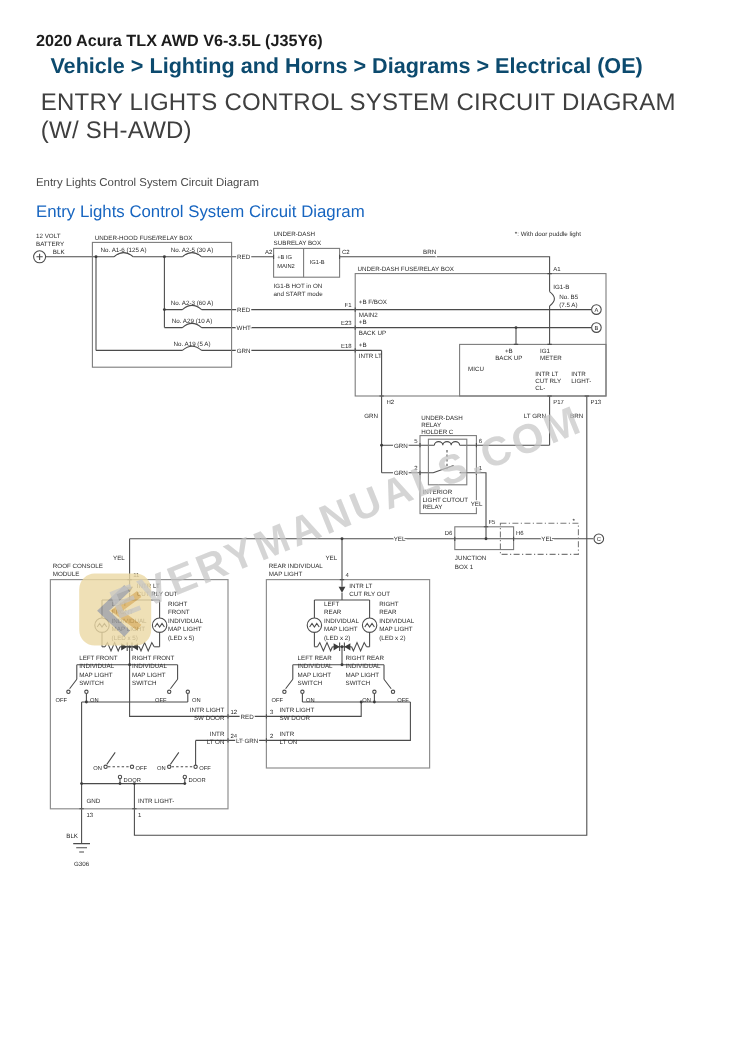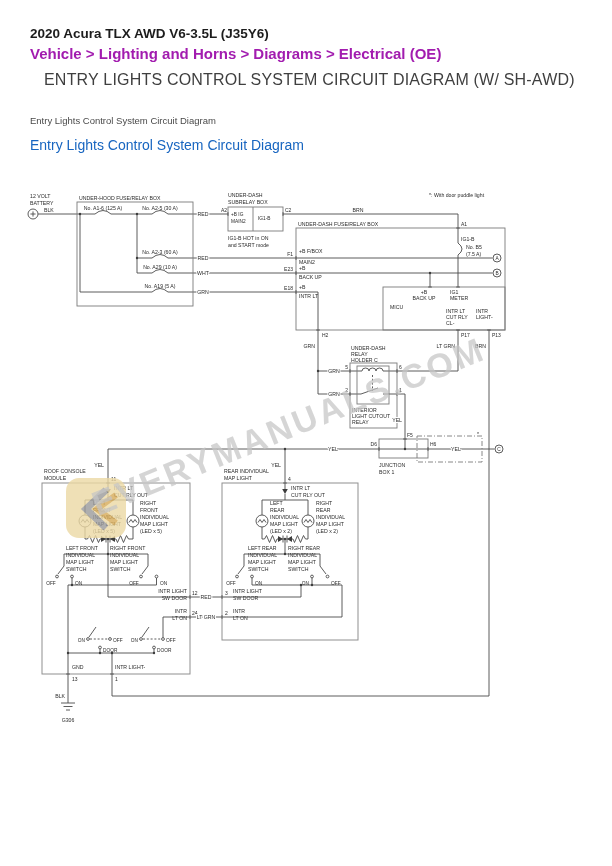--- a/index.html
+++ b/index.html
@@ -1,21 +1,21 @@
 <!DOCTYPE html>
 <html><head>
 <meta charset="utf-8">
 <style>
   html,body{margin:0;padding:0;background:#fff;}
   #page{position:relative;width:612px;height:794px;background:#fff;overflow:hidden;
         font-family:"Liberation Sans",sans-serif;}
   .hdr{position:absolute;left:30px;top:26px;width:560px;}
   .t1{font-size:13.5px;font-weight:bold;color:#1c1c1c;margin:0 0 4px 0;}
-  .bc{font-size:15px;font-weight:bold;color:#a21caf;margin:0 0 9px 0;}
-  .big{font-size:16px;font-weight:400;color:#3f3f3f;letter-spacing:.2px;margin:0 0 26px 14px;}
+  .bc{font-size:18px;font-weight:bold;color:#0c4a6e;margin:0 0 9px 12px;}
+  .big{font-size:20px;font-weight:400;color:#3f3f3f;letter-spacing:.2px;margin:0 0 26px 4px;}
   .sub{font-size:9.5px;color:#4a4a4a;margin:0 0 10px 0;}
   .lnk{font-size:14px;color:#1765c0;font-weight:500;text-decoration:none;display:inline-block;}
   svg{position:absolute;left:0;top:0;}
   .w{stroke:#4b4b4b;stroke-width:0.9;fill:none;}
   .wd{stroke:#4b4b4b;stroke-width:0.9;fill:none;stroke-dasharray:2,1.8;}
   .tick{stroke:#4b4b4b;stroke-width:0.9;fill:none;}
   .box{stroke:#8f8f8f;stroke-width:1;fill:none;}
   .cbox{stroke:#7a7a7a;stroke-width:0.9;fill:none;}
   .ddb{stroke:#7a7a7a;stroke-width:0.9;fill:none;stroke-dasharray:5,2,1,2;}
   .t{font-size:5.2px;fill:#2b2b2b;}

